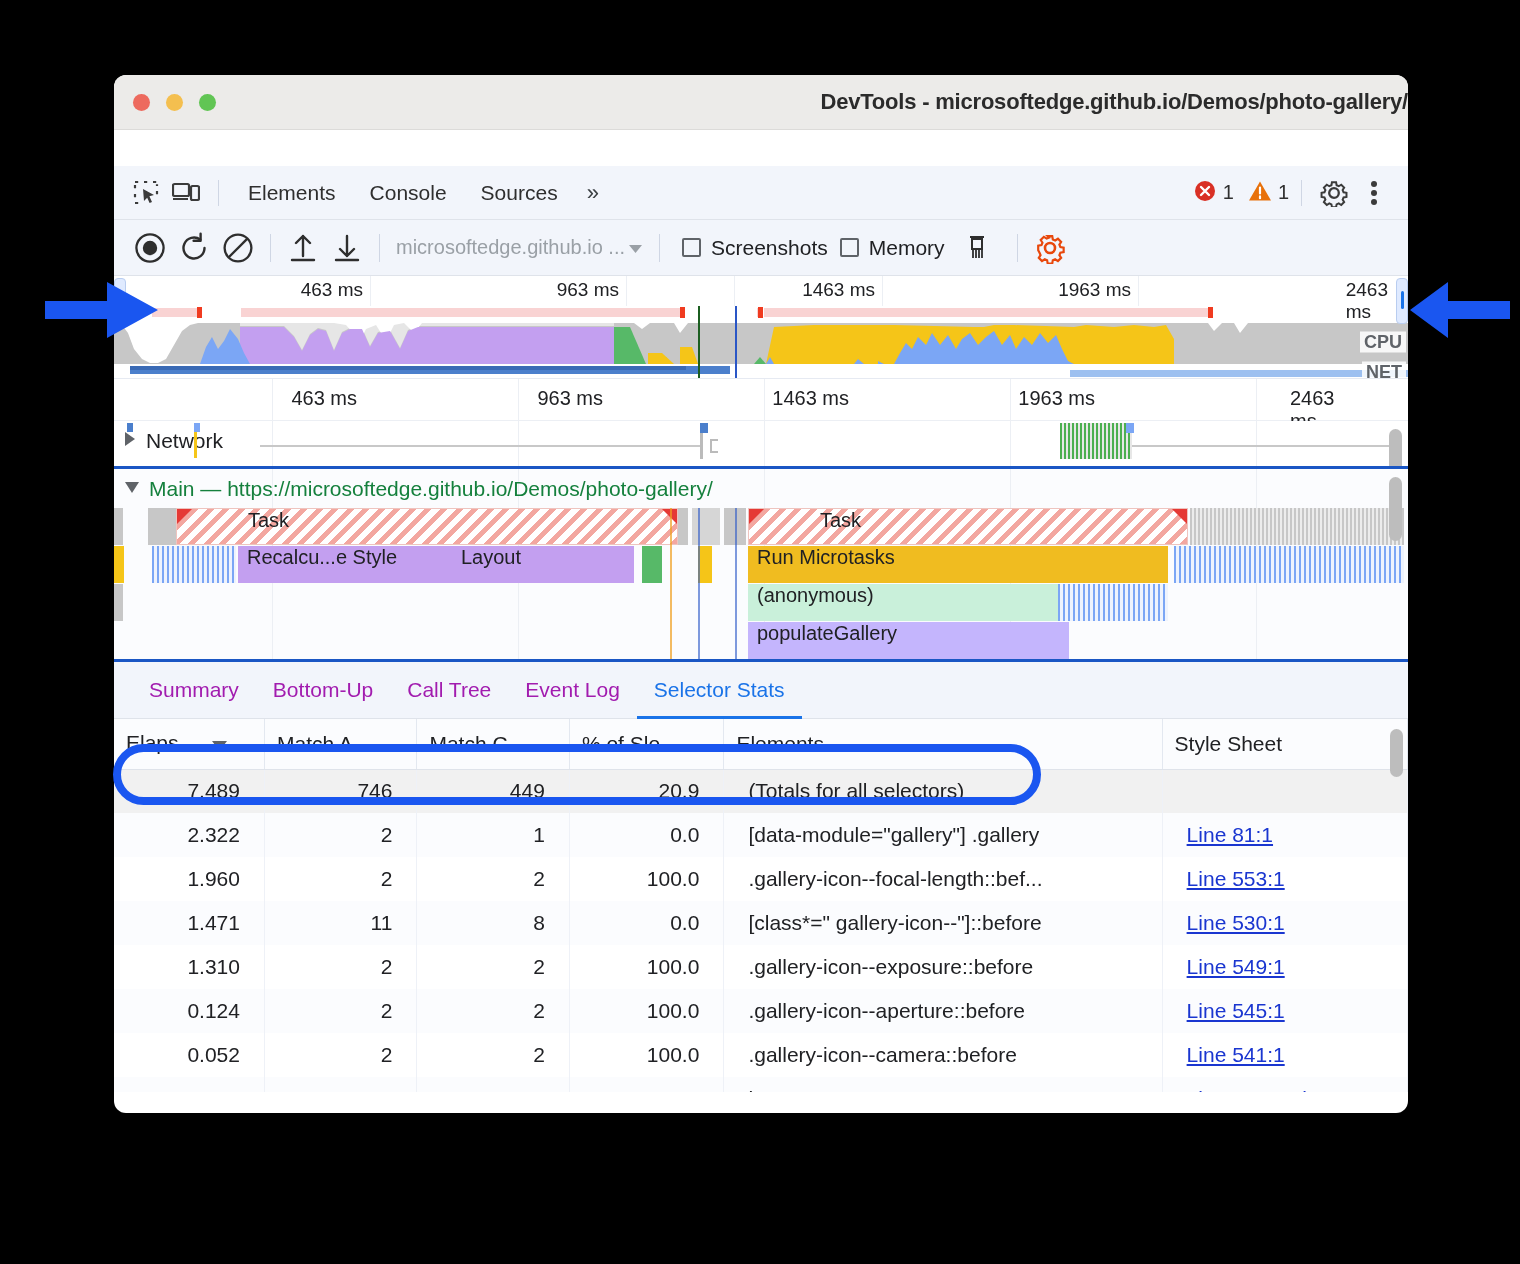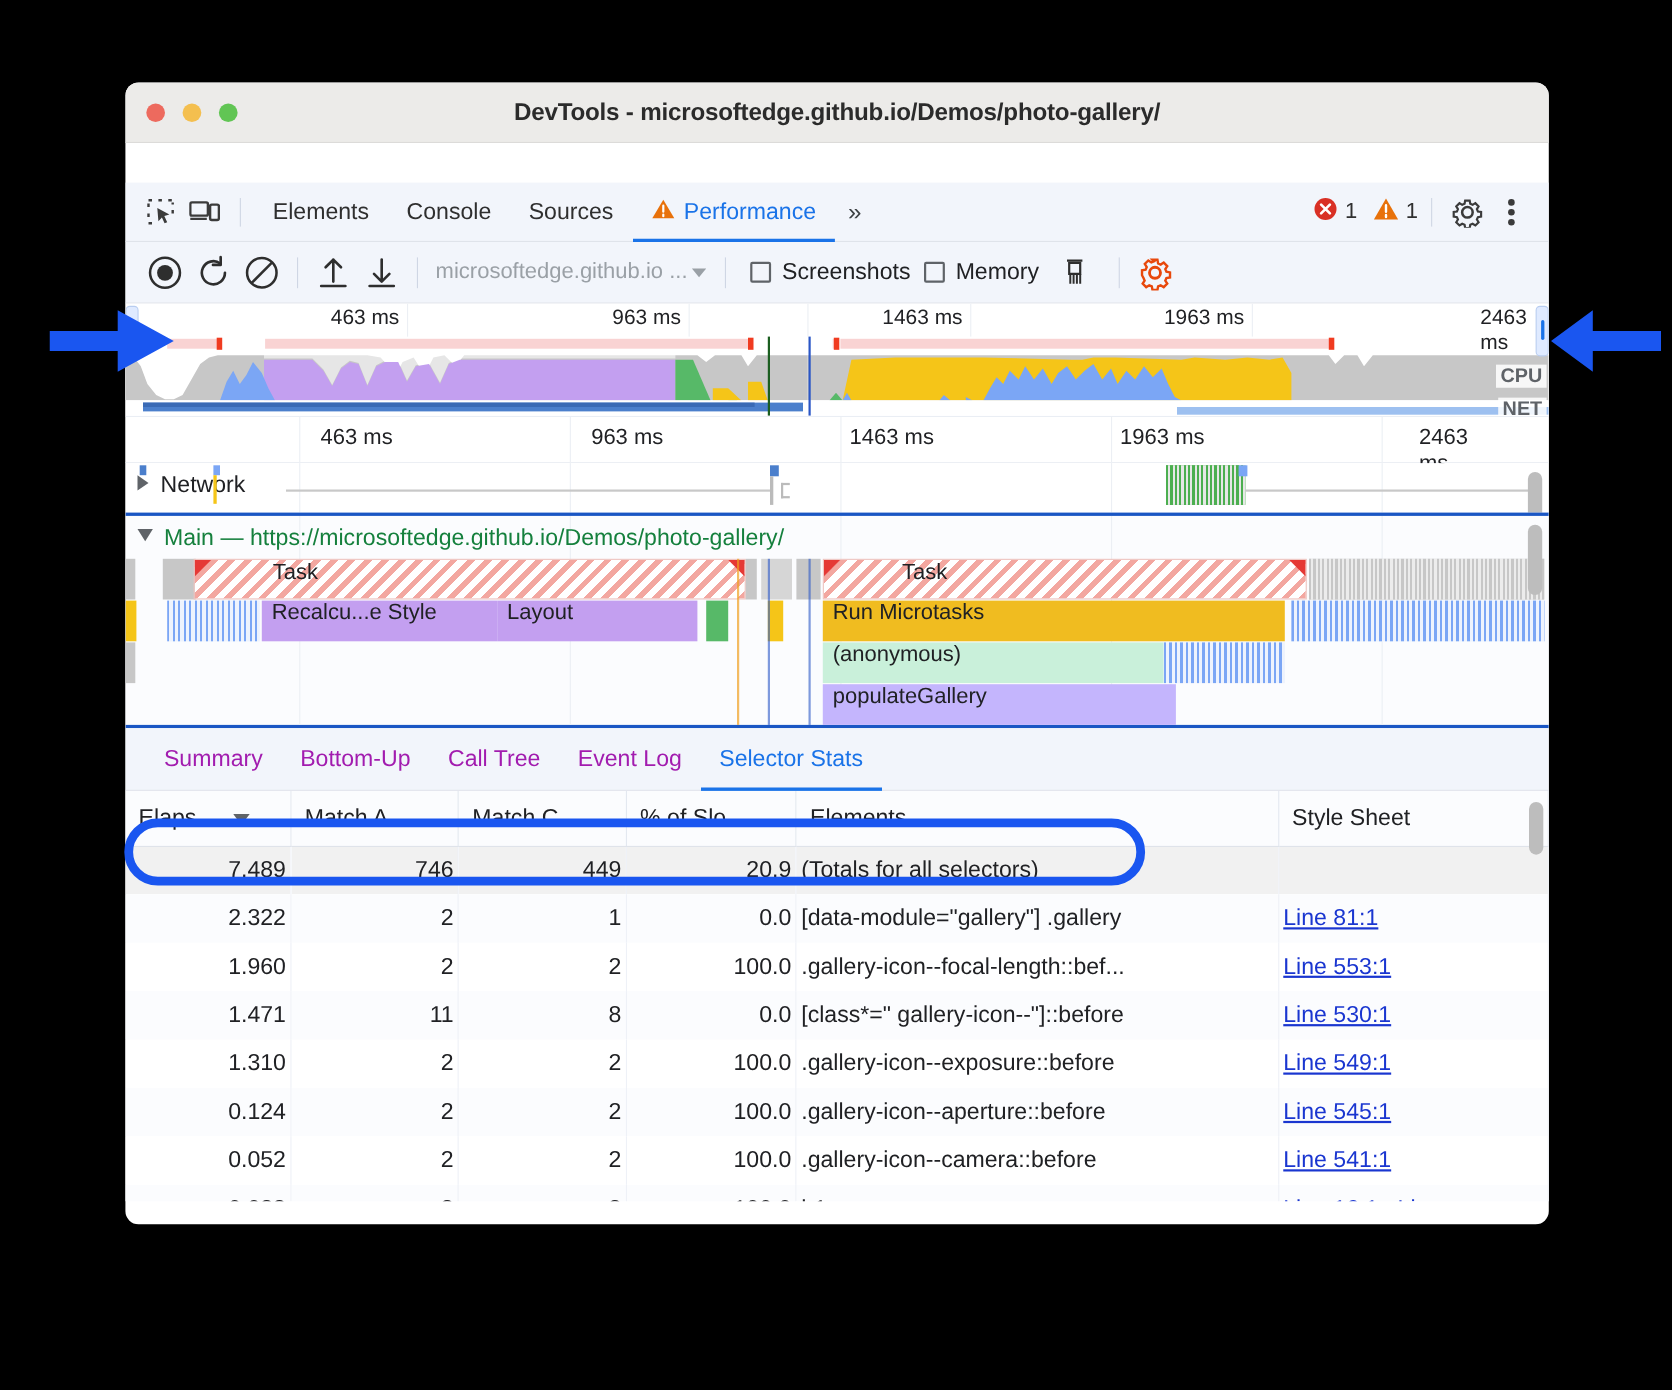--- a/index.html
+++ b/index.html
@@ -27,21 +27,21 @@
     height: 55px;
     background: #ecebe9;
     border-bottom: 1px solid #dcdbd9;
   }
   .traffic { position: absolute; top: 19px; width: 17px; height: 17px; border-radius: 50%; }
   .traffic.red    { left: 19px;  background: #ed6a5e; }
   .traffic.yellow { left: 52px;  background: #f4bf4f; }
   .traffic.green  { left: 85px;  background: #61c554; }
   #window-title {
     position: absolute; left: 0; right: 0; top: 14px;
-    text-align: center;
+    text-align: right;
     font-size: 22px; font-weight: bold; color: #2b2b2b;
     letter-spacing: -0.2px;
   }
 
   
   #tabstrip {
     position: relative;
     height: 54px;
     background: #f2f5fb;
     border-bottom: 1px solid #dfe3ea;
@@ -170,21 +170,21 @@
   table.stats { width:100%; border-collapse:collapse; table-layout:fixed; }
   table.stats th {
     height:50px; font-size:21px; font-weight:normal; color:#202124;
     background:#fbfcfe; text-align:left; padding:0 12px;
     border-right:1px solid #e3e8f0; border-bottom:1px solid #dfe3ea;
     white-space:nowrap; overflow:hidden;
   }
   table.stats th.num { text-align:left; }
   table.stats td {
     height:44px; font-size:21px; color:#202124;
-    padding:0 4px; border-right:1px solid #eef1f7;
+    padding:0 24px; border-right:1px solid #eef1f7;
     white-space:nowrap; overflow:hidden;
   }
   table.stats td.num { text-align:right; }
   tr.odd td { background:#fbfcfe; }
   tr.even td { background:#ffffff; }
   tr.totals td { background:#f1f1f1; }
   .sheet-link { color:#1a36d0; text-decoration:underline; }
   .sort-caret { display:inline-block; margin-left:10px; vertical-align:middle; }
 
   
@@ -237,29 +237,20 @@
     <div class="vsep"></div>
 
     <div class="dt-tab">
       <span>Elements</span>
     </div>
     <div class="dt-tab">
       <span>Console</span>
     </div>
     <div class="dt-tab">
       <span>Sources</span>
-    </div>
-    <div class="dt-tab active">
-      <span>
-        <svg width="22" height="20" viewBox="0 0 22 20">
-          <path d="M11 1.5L21 18.5H1z" fill="#e8710a"></path>
-          <path d="M11 7v5.4M11 15v1.6" stroke="#fff" stroke-width="2" stroke-linecap="round"></path>
-        </svg>
-      </span>
-      <span>Performance</span>
     </div>
     <div class="chevrons">»</div>
 
     <div id="tabstrip-right">
       <div class="badge-wrap">
         <span>
           <svg width="24" height="24" viewBox="0 0 24 24">
             <circle cx="12" cy="12" r="10" fill="#d93025"></circle>
             <path d="M8 8l8 8M16 8l-8 8" stroke="#fff" stroke-width="2.4" stroke-linecap="round"></path>
           </svg>

